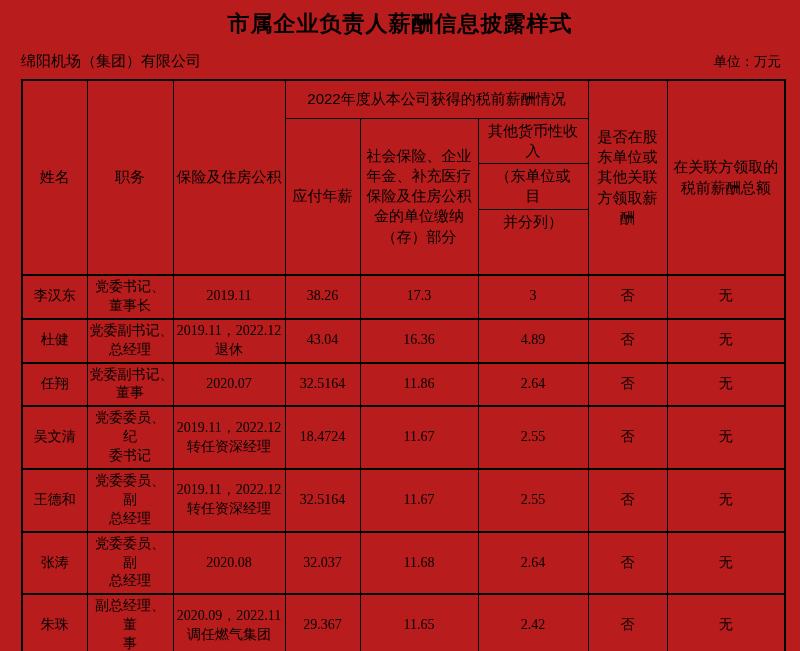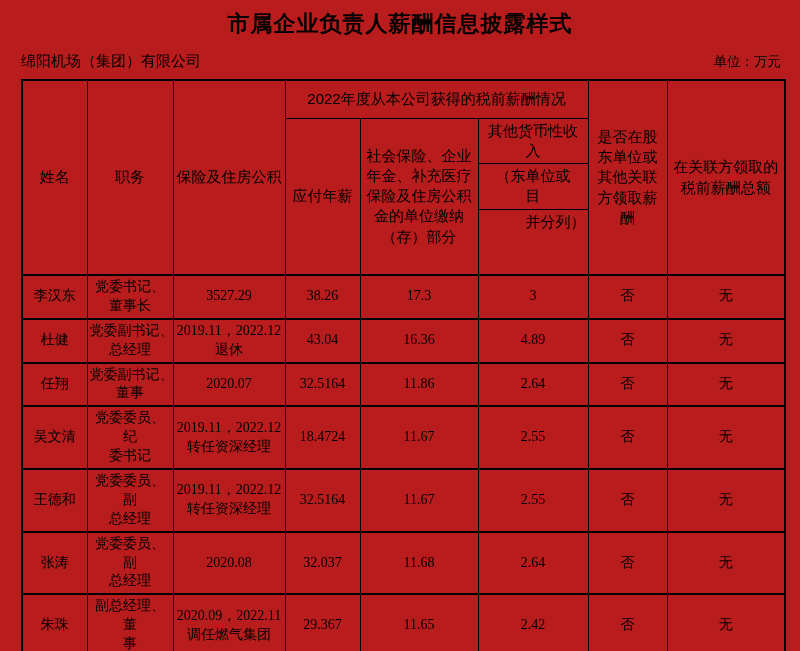--- a/index.html
+++ b/index.html
@@ -55,21 +55,20 @@
     border-top-width: 2px;
     border-bottom-width: 2px;
   }
   tr.hrow-a { height: 38px; }
   tr.hrow-b { height: 40px; }
   tr.hrow-c { height: 44px; }
   tr.hrow-d { height: 66px; }
   .salary-table tbody tr { height: 42px; }
   th.note-tail {
     vertical-align: top;
-    text-align: right;
   }
 </style>
 </head>
 <body>
 
 <div class="page">
   <div class="doc-title">市属企业负责人薪酬信息披露样式</div>
   <div class="meta-row">
     <span class="company-name">绵阳机场（集团）有限公司</span>
     <span class="unit-label">单位：万元</span>
@@ -116,21 +115,21 @@
       </tr>
       <tr class="hrow-d">
         <th class="note-tail">并分列）</th>
       </tr>
     </thead>
     <tbody>
       <tr>
         <td>李汉东</td>
         <td>党委书记、
 董事长</td>
-        <td>3527.29</td>
+        <td>2019.11</td>
         <td>38.26</td>
         <td>17.3</td>
         <td>3</td>
         <td>否</td>
         <td>无</td>
       </tr>
       <tr>
         <td>杜健</td>
         <td>党委副书记、
 总经理</td>

